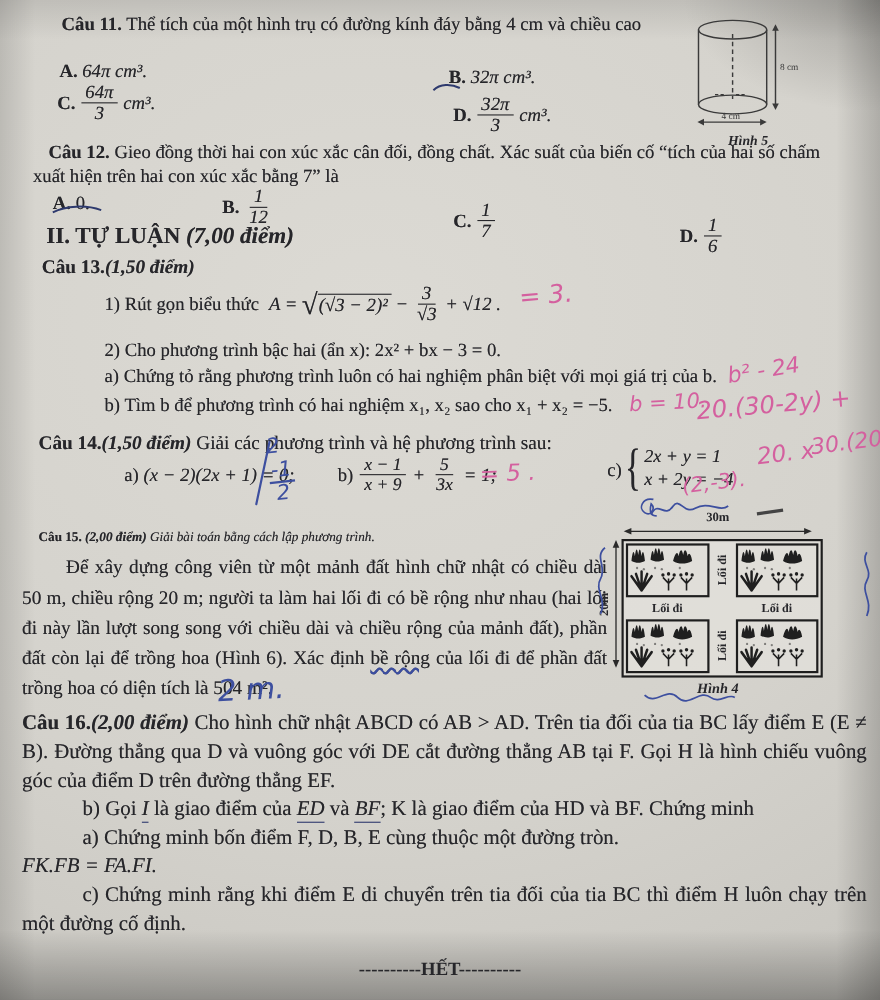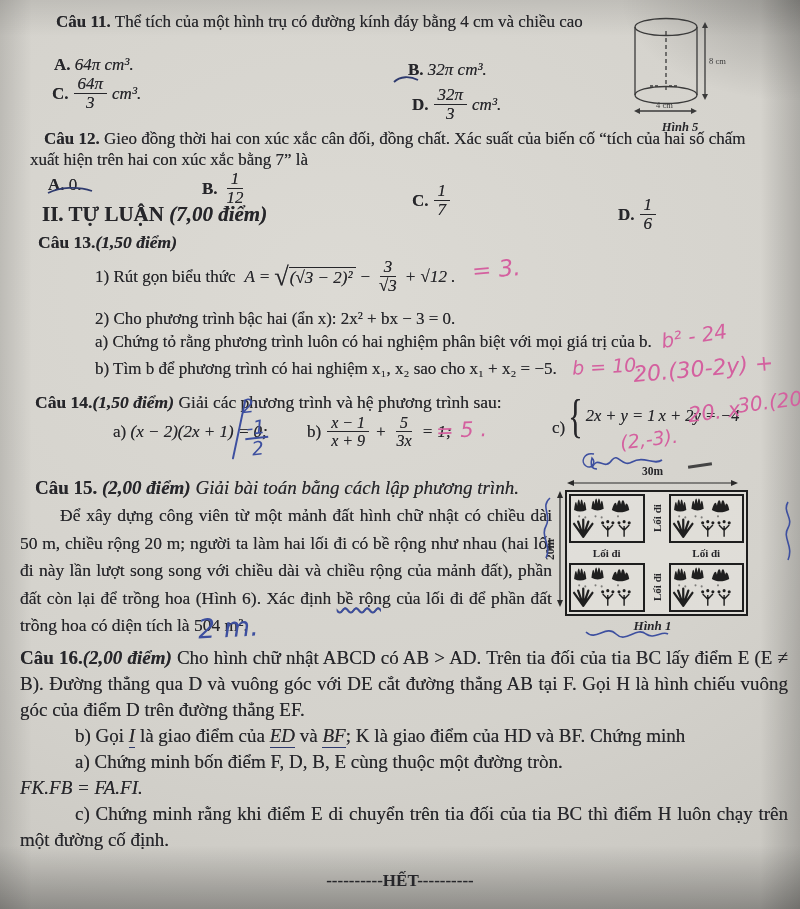--- a/index.html
+++ b/index.html
@@ -23,21 +23,21 @@
   .frac{display:inline-flex;flex-direction:column;align-items:center;vertical-align:middle;line-height:1.08;font-style:italic;}
   .frac .num{padding:0 4px;border-bottom:1.4px solid currentColor;}
   .frac .den{padding:0 4px;}
   
   .rad{display:inline-flex;align-items:flex-start;white-space:nowrap;}
   .rad .rsign{font-size:1.55em;line-height:0.85;font-style:normal;transform:translateY(1px);}
   .rad .rbody{border-top:1.5px solid currentColor;padding:0 3px 0 1px;margin-top:2px;}
   .math{display:inline-flex;align-items:center;gap:4px;font-style:italic;}
   .sys{display:inline-flex;align-items:center;}
   .sys .brace{font-size:30px;transform:scaleY(1.55);display:inline-block;margin-right:3px;font-weight:400;}
-  .sys .eqs{display:flex;flex-direction:row;gap:3px;font-style:italic;font-size:16.5px;line-height:18px;}
+  .sys .eqs{display:flex;flex-direction:column;gap:3px;font-style:italic;font-size:16.5px;line-height:18px;}
   
   .hw{position:absolute;font-family:"DejaVu Sans",sans-serif;font-style:italic;color:#d4609f;
       font-weight:500;white-space:nowrap;}
   .hwb{color:#3d4f9f;}
   .hfrac{display:inline-flex;flex-direction:column;align-items:center;line-height:1.0;}
   .hfrac .num{border-bottom:2px solid currentColor;padding:0 2px;}
   .penline{position:absolute;}
   .wavy{text-decoration:underline;text-decoration-style:wavy;text-decoration-color:#3b4da0;text-decoration-thickness:2px;text-underline-offset:3px;}
   .pu{border-bottom:1.8px solid #2e3a6e;padding-bottom:1px;}
   
@@ -211,21 +211,21 @@
     <span style="margin-top:12px;">c)</span>
     <span class="sys">
       <span class="brace">{</span>
       <span class="eqs">
         <span>2x + y = 1</span>
         <span>x + 2y = −4</span>
       </span>
     </span>
   </div>
 
-  <div class="abs txt" style="left:35px;top:478px;font-size:19px;">
+  <div class="abs txt" style="left:35px;top:478px;font-size:12px;">
     <b>Câu 15.</b> <span class="bi">(2,00 điểm)</span> <span class="it">Giải bài toán bằng cách lập phương trình.</span>
   </div>
   <div class="abs txt just" style="left:20px;top:502px;width:532px;line-height:27.5px;font-size:17.5px;text-indent:40px;">
     <span>Để xây dựng công viên từ một mảnh đất hình chữ nhật có chiều dài 50 m, chiều rộng 20 m; người ta làm hai lối đi có bề rộng như nhau (hai lối đi này lần lượt song song với chiều dài và chiều rộng của mảnh đất), phần đất còn lại để trồng hoa (Hình 6). Xác định </span><span class="wavy">bề rộng</span><span> của lối đi để phần đất trồng hoa có diện tích là 504 m².</span>
   </div>
 
   <div class="abs" style="left:546px;top:466px;width:254px;position:absolute;">
     <div class="abs" style="left:19px;top:2px;width:175px;height:20px;">
       <span class="dimlabel" style="position:absolute;left:0;right:0;top:-3px;text-align:center;">30m</span>
       <svg style="position:absolute;left:0;top:0;" width="175" height="20">
@@ -262,21 +262,21 @@
             <use href="#bedart"></use>
           </svg>
         </div>
       <div class="vlabel">Lối đi</div>
       <div class="bed">
           <svg class="bedsvg" viewBox="0 0 70 42" preserveAspectRatio="none">
             <use href="#bedart"></use>
           </svg>
         </div>
     </div>
-    <div class="figcap abs" style="left:19px;top:152px;width:175px;font-size:13px;">Hình 1</div>
+    <div class="figcap abs" style="left:19px;top:152px;width:175px;font-size:13px;">Hình 4</div>
   </div>
 
   <svg class="penline" style="left:588px;top:448px;" width="78" height="26">
       <path d="M4 20 C10 6 16 24 24 12 C30 4 34 20 44 14 C56 7 66 18 74 12" stroke="#3d4f9f" stroke-width="1.6" fill="none"></path>
     </svg>
   <svg class="penline" style="left:584px;top:620px;" width="86" height="24">
       <path d="M2 12 C12 22 22 4 32 14 C42 24 52 6 62 14 C70 20 78 10 84 14" stroke="#3d4f9f" stroke-width="1.6" fill="none"></path>
     </svg>
   <svg class="penline" style="left:538px;top:496px;" width="18" height="66">
       <path d="M12 2 C2 10 14 20 8 30 C2 40 14 50 8 62" stroke="#3d4f9f" stroke-width="1.6" fill="none"></path>

